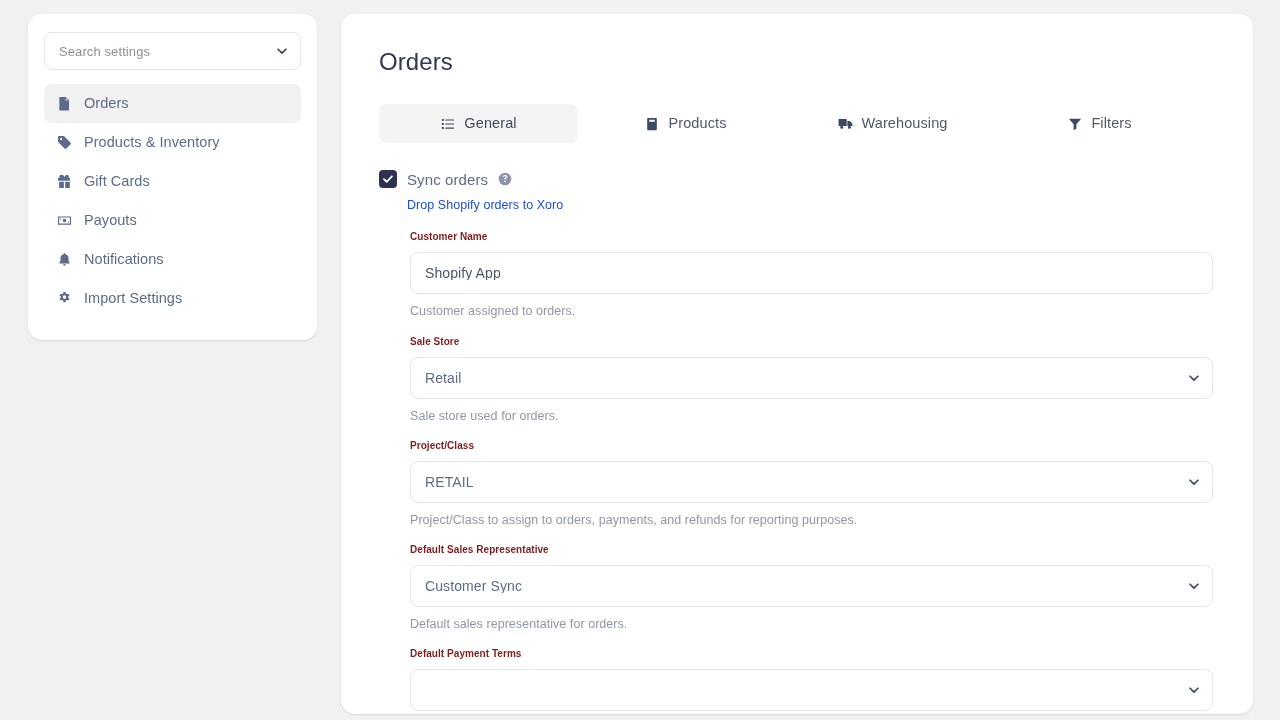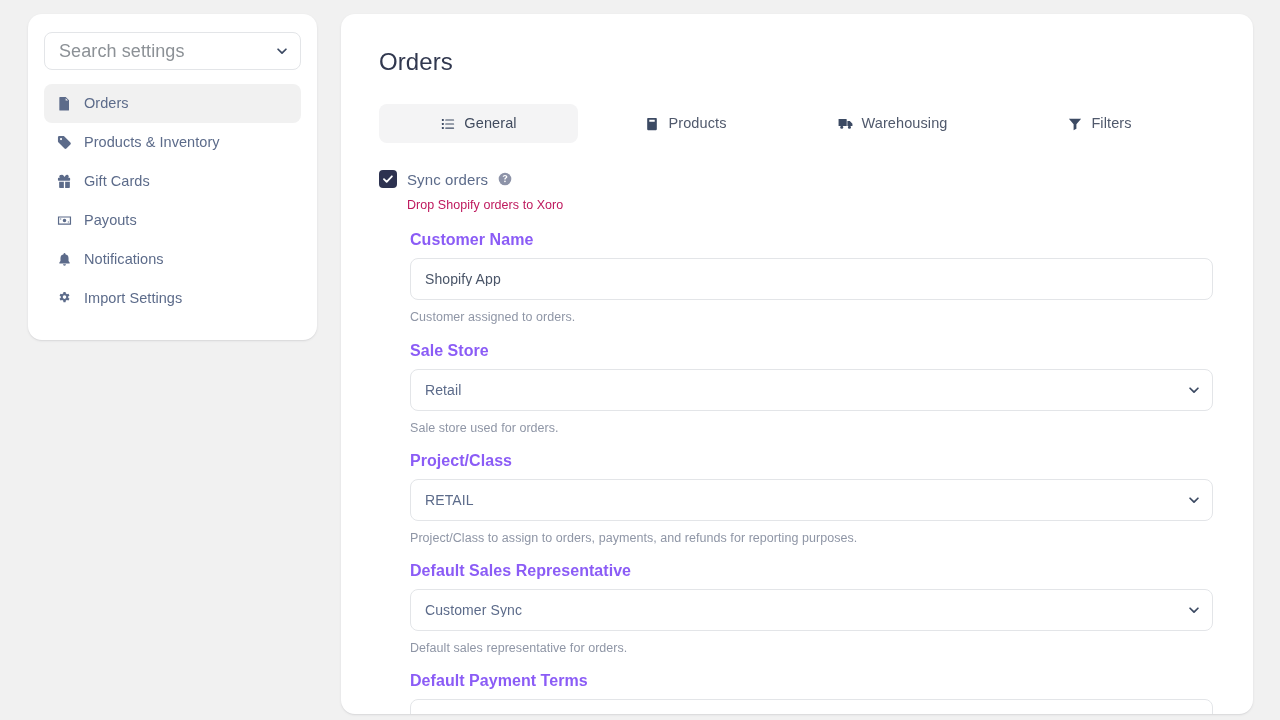--- a/index.html
+++ b/index.html
@@ -41,21 +41,21 @@
     height: 38px;
     border: 1px solid #e3e5e8;
     border-radius: 8px;
     background: #ffffff;
     display: flex;
     align-items: center;
     padding: 0 34px 0 14px;
     cursor: pointer;
   }
   .search-select .placeholder {
-    font-size: 18px;
+    font-size: 13px;
     color: #8c9196;
     line-height: 1;
     letter-spacing: .1px;
   }
   .chev {
     position: absolute;
     right: 11px;
     top: 50%;
     transform: translateY(-50%);
     width: 14px;
@@ -194,33 +194,33 @@
     display: block;
     cursor: pointer;
     color: #8d93a8;
   }
   .help-ico svg { display: block; }
 
   .check-help {
     margin-top: 9px;
     margin-left: 28px;
     font-size: 12.5px;
-    color: #be185d;
+    color: #1d4ed8;
     line-height: 1.3;
     letter-spacing: .05px;
   }
 
   .fields { margin-top: 19px; padding-left: 31px; }
 
   .field { margin-bottom: 17px; }
 
   .field-label {
-    font-size: 16px;
+    font-size: 10px;
     font-weight: 700;
-    color: #8b5cf6;
+    color: #7f1d1d;
     line-height: 1;
     letter-spacing: .05px;
     margin-bottom: 10px;
   }
 
   .control {
     position: relative;
     height: 42px;
     border: 1px solid #e3e5e8;
     border-radius: 8px;

